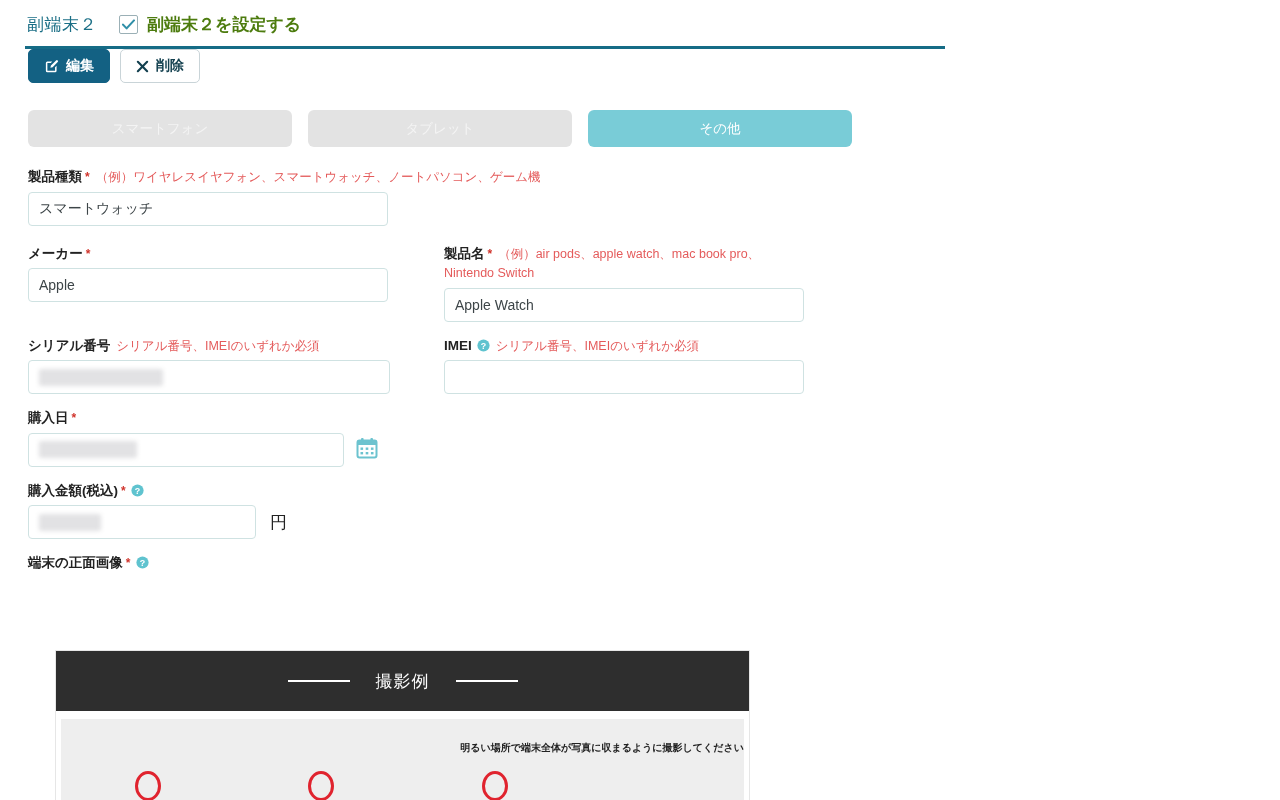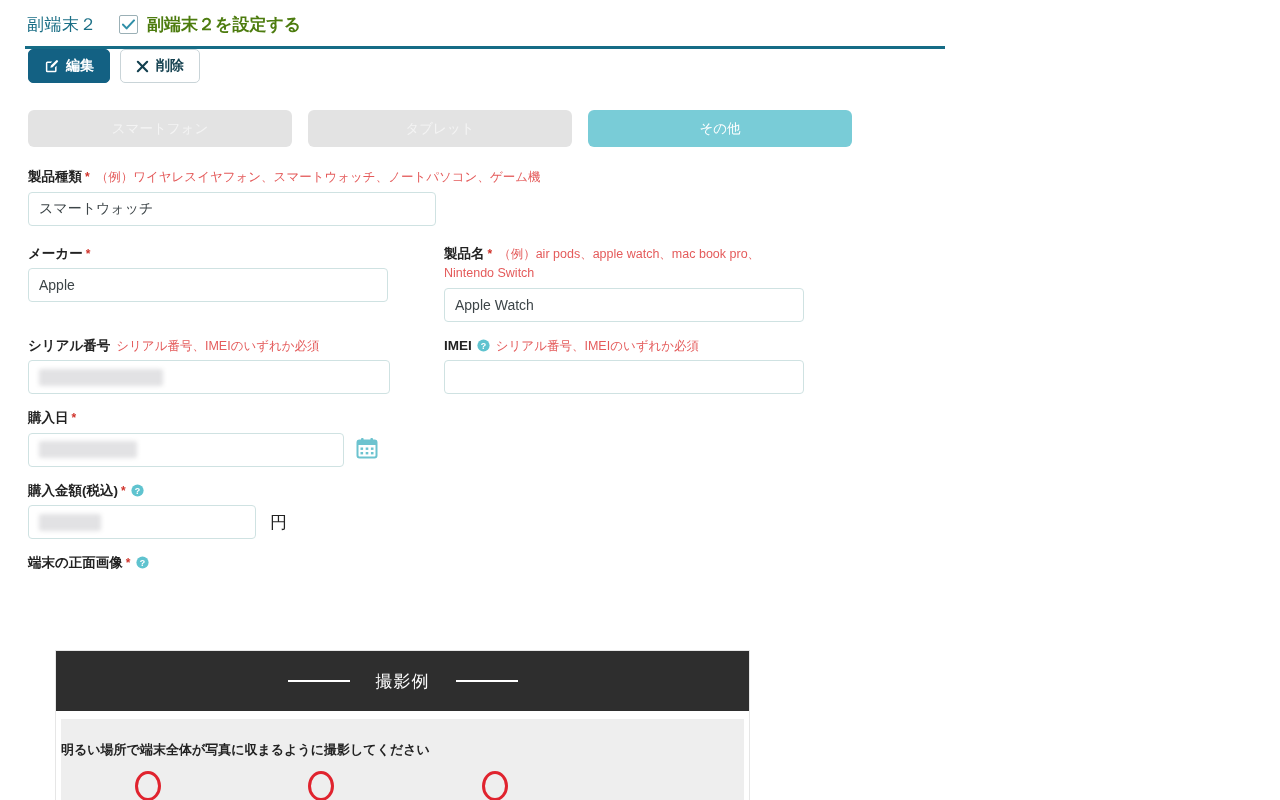--- a/index.html
+++ b/index.html
@@ -221,22 +221,22 @@
   }
   .photo-body {
     background: #eeeeee;
     margin: 8px 5px 0 5px;
     padding: 22px 0 0 0;
     height: 82px;
     box-sizing: border-box;
     position: relative;
   }
   .photo-note {
-    text-align: left;
-    font-size: 13px;
+    text-align: right;
+    font-size: 10px;
     font-weight: bold;
     color: #222222;
   }
   .circles {
     position: absolute;
     top: 52px;
     left: 0;
     width: 100%;
     height: 40px;
   }
@@ -301,21 +301,21 @@
       <div class="seg seg-on">
         <span>その他</span>
       </div>
     </div>
   </div>
 
   <div class="block mb18">
     <span class="field-label">
       <span>製品種類</span><span class="req">*</span><span class="hint">（例）ワイヤレスイヤフォン、スマートウォッチ、ノートパソコン、ゲーム機</span>
     </span>
-    <div class="text-input" style="width:408px">スマートウォッチ</div>
+    <div class="text-input" style="width:360px">スマートウォッチ</div>
   </div>
 
   <div class="block row2 mb14">
     <div class="col-left">
       <span class="field-label">
         <span>メーカー</span><span class="req">*</span>
       </span>
       <div class="text-input" style="width:360px">Apple</div>
     </div>
 

